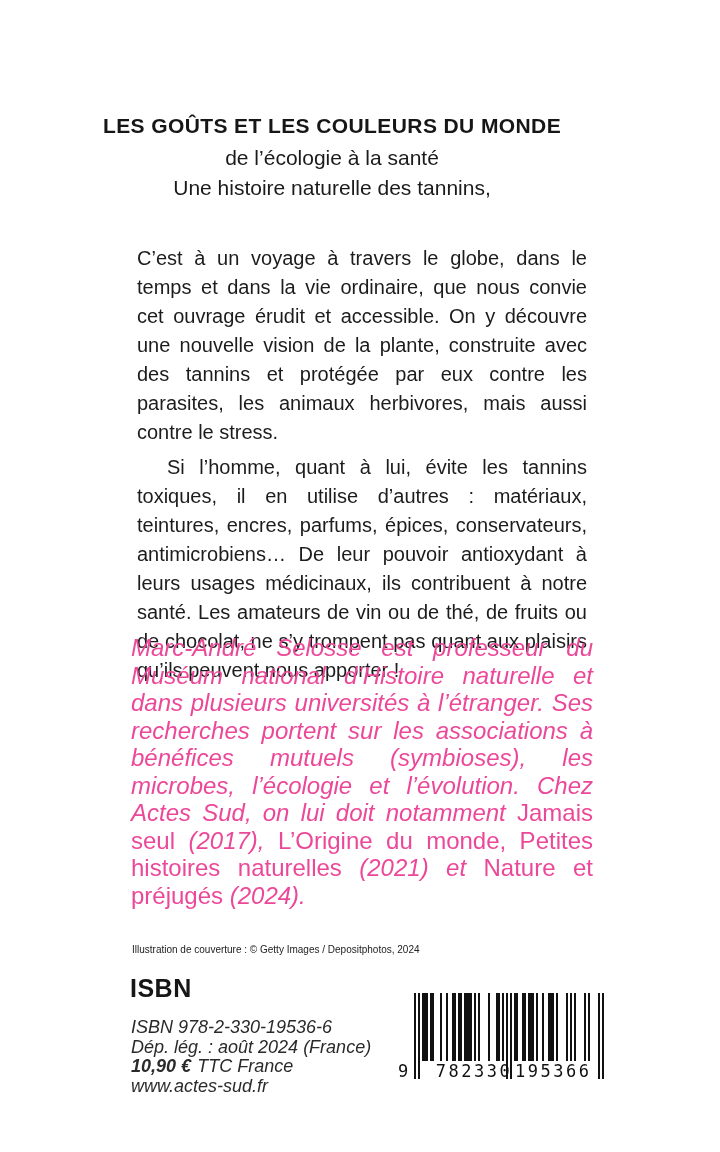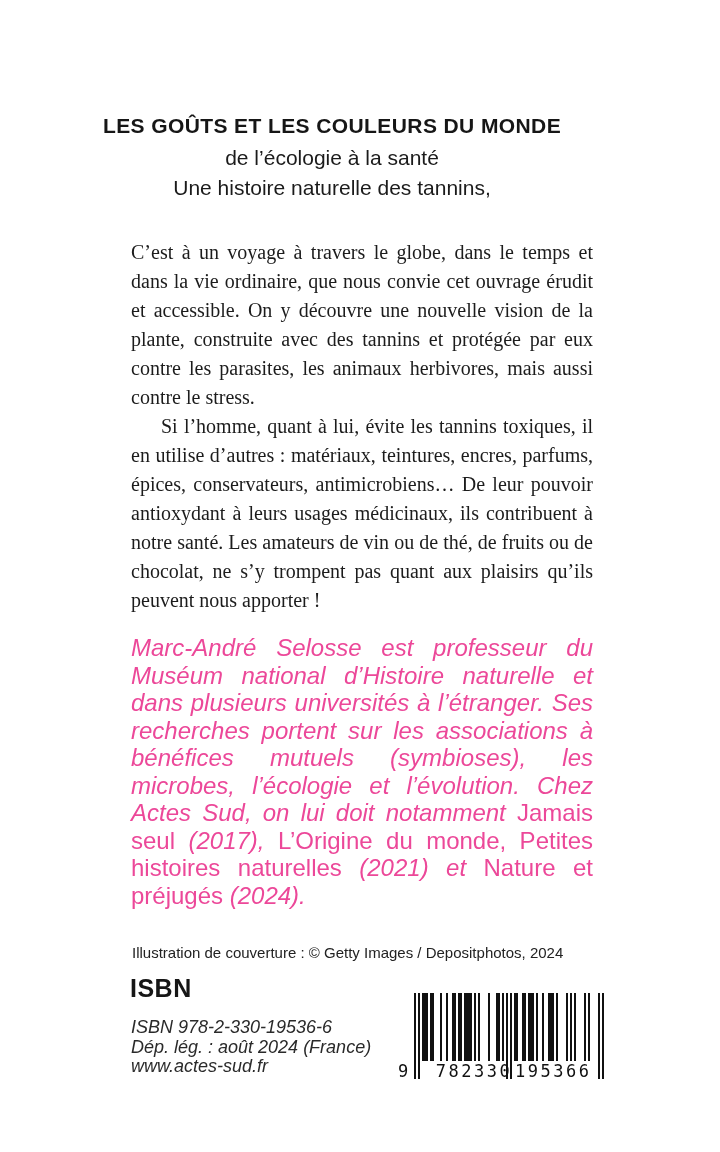--- a/index.html
+++ b/index.html
@@ -18,34 +18,34 @@
     font-size:21px;font-weight:bold;letter-spacing:.4px;
     color:#161616;
   }
   .book-subtitle{font-size:21px;line-height:30px;font-weight:normal;color:#1b1b1b;}
   
   .synopsis{
     position:absolute;top:238px;left:131px;width:462px;
     font-size:20px;line-height:29px;text-align:justify;
     color:#1c1c1c;
   }
-  .synopsis p{margin:0;font-family:Liberation Serif, serif;}
+  .synopsis p{margin:6px;}
   .synopsis p.indented{text-indent:30px;}
   
   .bio{
     position:absolute;top:634px;left:131px;width:462px;
     font-size:24px;line-height:27.5px;text-align:justify;
     font-style:italic;color:#ec4899;
   }
   .bio .roman{font-style:normal;}
   .bio .italic{font-style:italic;}
   
   .credit{
     position:absolute;top:944px;left:132px;
-    font-size:15px;color:#222222;
+    font-size:10px;color:#222222;
   }
   
   .brand{
     position:absolute;top:974px;left:130px;
     font-size:25px;font-weight:bold;letter-spacing:.5px;color:#161616;
   }
   
   .imprint{
     position:absolute;top:1018px;left:131px;
     font-size:18px;line-height:19.5px;font-style:italic;color:#2a2a2a;
@@ -82,20 +82,21 @@
 
   <div class="bio"><span class="italic">Marc-André Selosse est professeur du Muséum national d’Histoire naturelle et dans plusieurs universités à l’étranger. Ses recherches portent sur les associations à bénéfices mutuels (symbioses), les microbes, l’écologie et l’évolution. Chez Actes Sud, on lui doit notamment </span><span class="roman">Jamais seul</span><span class="italic"> (2017), </span><span class="roman">L’Origine du monde, Petites histoires naturelles</span><span class="italic"> (2021) et </span><span class="roman">Nature et préjugés</span><span class="italic"> (2024).</span></div>
 
   <div class="credit">Illustration de couverture&nbsp;: © Getty Images / Depositphotos, 2024</div>
 
   <div class="brand">ISBN</div>
 
   <div class="imprint">
     <div>ISBN 978-2-330-19536-6</div>
     <div>Dép. lég.&nbsp;: août 2024 (France)</div>
+    <div><span class="bold">10,90 €</span><span class="suffix">TTC France</span></div>
     <div>www.actes-sud.fr</div>
   </div>
 
   <div class="barcode">
     <svg id="barcode-svg" width="190" height="88" viewBox="0 0 190 88" xmlns="http://www.w3.org/2000/svg">
         <rect x="0" y="0" width="2" height="86" fill="#111"></rect>
         <rect x="4" y="0" width="2" height="86" fill="#111"></rect>
         <rect x="8" y="0" width="2" height="68" fill="#111"></rect>
         <rect x="10" y="0" width="2" height="68" fill="#111"></rect>
         <rect x="12" y="0" width="2" height="68" fill="#111"></rect>

